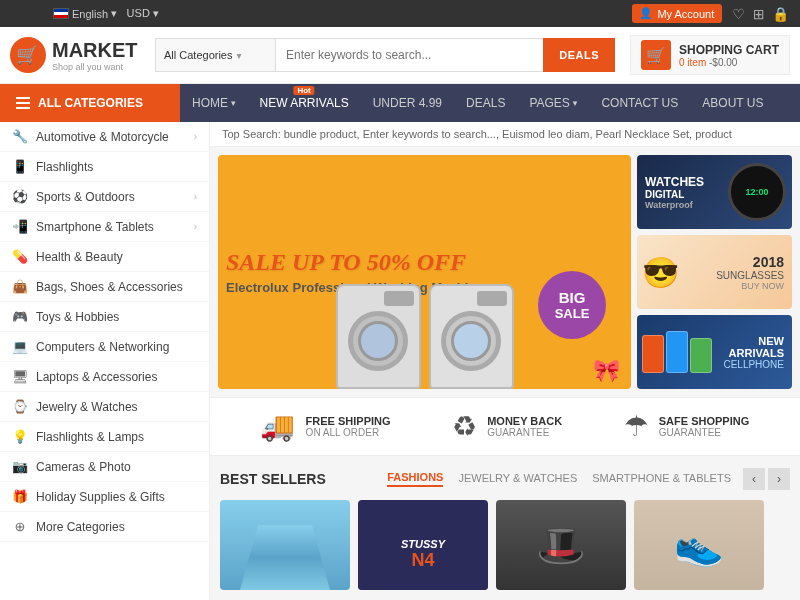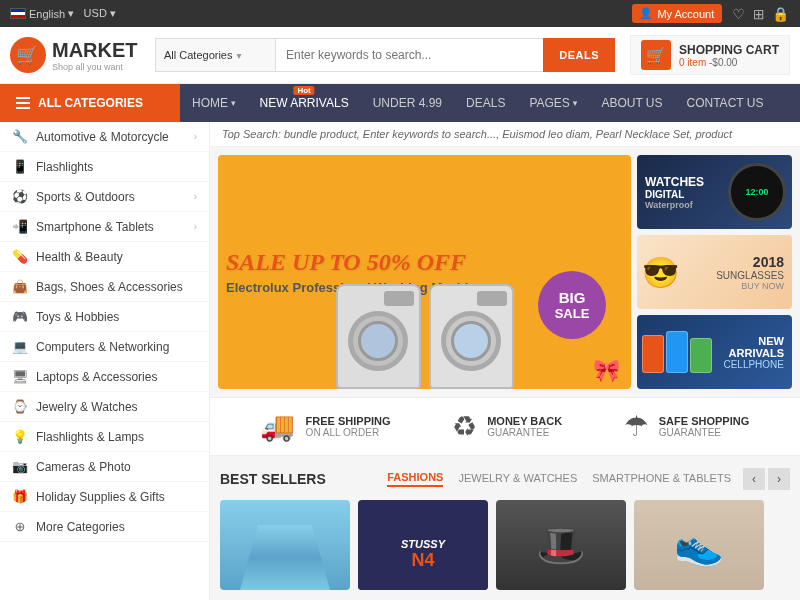--- a/index.html
+++ b/index.html
@@ -51,21 +51,21 @@
     
     .sidebar { background: white; width: 210px; min-width: 210px; border-right: 1px solid #eee; }
     .sidebar-item { display: flex; align-items: center; gap: 8px; padding: 7px 12px; color: #444; font-size: 12px; cursor: pointer; border-bottom: 1px solid #f5f5f5; }
     .sidebar-item .s-icon { color: #666; font-size: 13px; width: 16px; text-align: center; }
     .sidebar-item .s-arrow { margin-left: auto; color: #bbb; font-size: 10px; }
 
     
     .main-content { flex: 1; padding: 0; }
 
     
-    .breadcrumb-bar { background: white; padding: 6px 12px; font-size: 11px; color: #666; border-bottom: 1px solid #f0f0f0; font-style: italic; }
+    .breadcrumb-bar { background: white; padding: 6px 12px; font-size: 11px; color: #666; border-bottom: 1px solid #f0f0f0; }
 
     
     .banner-area { display: flex; gap: 6px; padding: 8px; background: #f5f5f5; }
     .main-banner { flex: 1; background: #f5a623; border-radius: 4px; overflow: hidden; position: relative; display: flex; flex-direction: column; justify-content: center; align-items: flex-start; padding: 20px 8px; min-height: 230px; }
     .banner-sale-text { color: #e8531a; font-size: 24px; font-weight: bold; font-style: italic; text-shadow: 1px 1px 2px rgba(0,0,0,0.1); font-family: Georgia, serif; }
     .banner-subtitle { color: #555; font-size: 13px; margin-top: 4px; font-weight: 600; }
 
     .side-banners { display: flex; flex-direction: column; gap: 6px; width: 155px; }
     .side-banner { border-radius: 4px; overflow: hidden; height: 74px; display: flex; align-items: center; justify-content: flex-end; padding: 8px; position: relative; }
     .side-banner.watches { background: linear-gradient(135deg, #1a2a4a 0%, #2d4a7a 100%); }
@@ -94,21 +94,21 @@
     .product-img { width: 100%; height: 80px; object-fit: cover; display: flex; align-items: center; justify-content: center; font-size: 40px; }
     .product-img.skirt { background: linear-gradient(180deg, #87ceeb 30%, #6ab4d8 100%); }
     .product-img.hat { background: #3a3a3a; }
     .product-img.shoes { background: #d4c4b0; }
   </style>
 </head>
 <body>
 
 <div class="top-bar">
   <div class="top-bar-left">
-    <span style="display:flex;align-items:center;gap:3px;cursor:pointer;">
+    <span style="display:flex;align-items:center;gap:3px;cursor:pointer;margin-left:43px;">
       <span style="display:inline-block;width:16px;height:11px;background:linear-gradient(180deg,#003399 33%,white 33%,white 66%,#cc0000 66%);border:1px solid #555;font-size:8px;"></span>
       <span>English</span>
       <span>▾</span>
     </span>
     <span style="cursor:pointer;">
       <span>USD</span>
       <span>▾</span>
     </span>
   </div>
   <div class="top-bar-right">
@@ -176,24 +176,24 @@
         <span>UNDER 4.99</span>
       </a>
     <a class="nav-link">
         <span>DEALS</span>
       </a>
     <a class="nav-link">
       <span>PAGES</span>
       <span class="arrow">▾</span>
     </a>
     <a class="nav-link">
+        <span>CONTACT US</span>
+      </a>
+    <a class="nav-link">
         <span>ABOUT US</span>
-      </a>
-    <a class="nav-link">
-        <span>CONTACT US</span>
       </a>
   </div>
 </div>
 
 <div class="content">
 
   <div class="sidebar">
     <div class="sidebar-item">
       <span class="s-icon">🔧</span>
       <span>Automotive &amp; Motorcycle</span>

